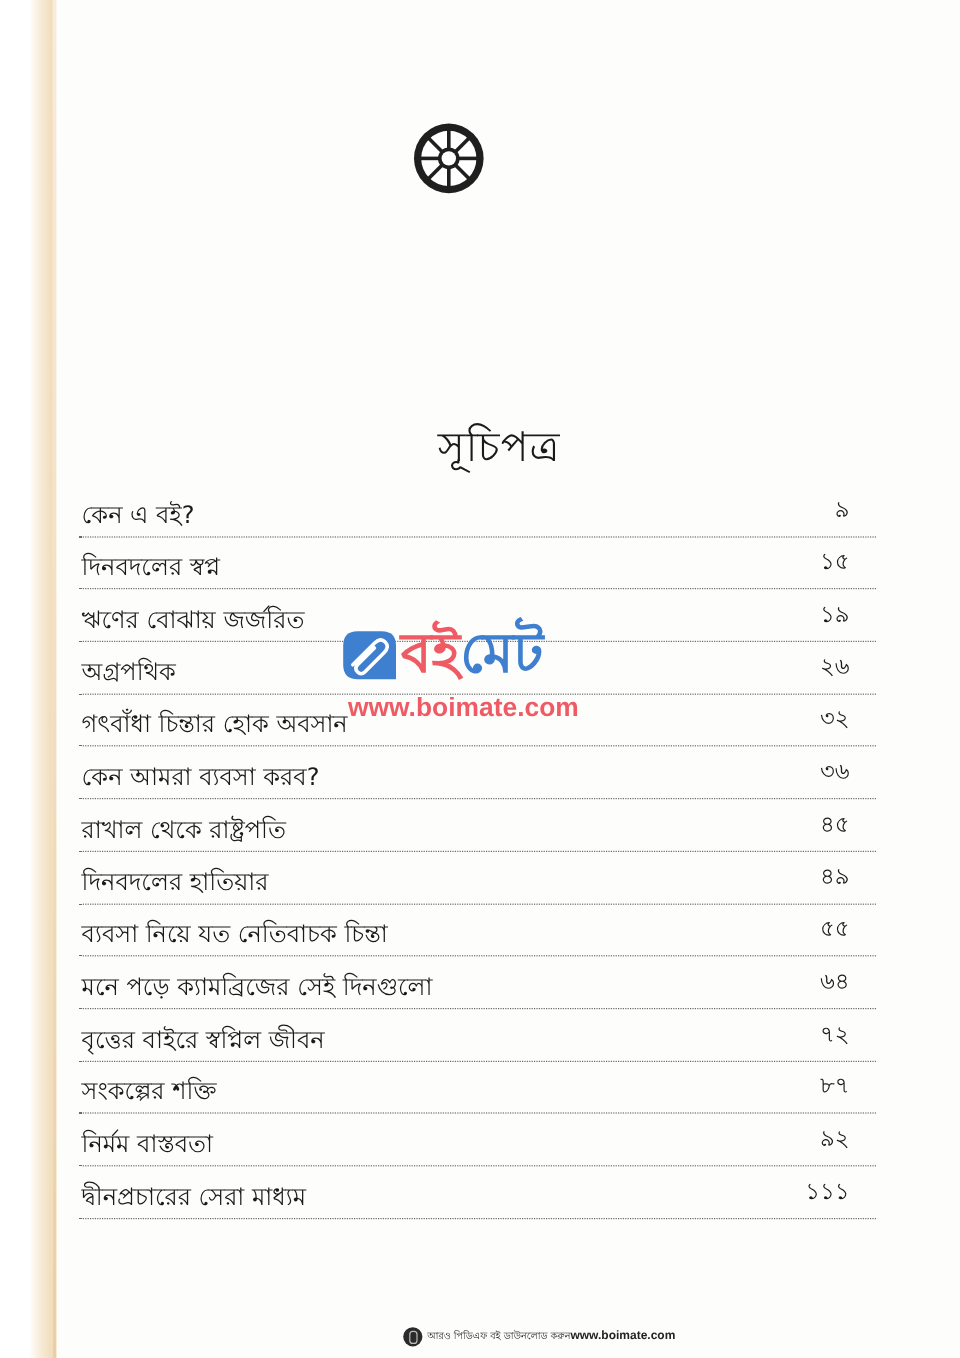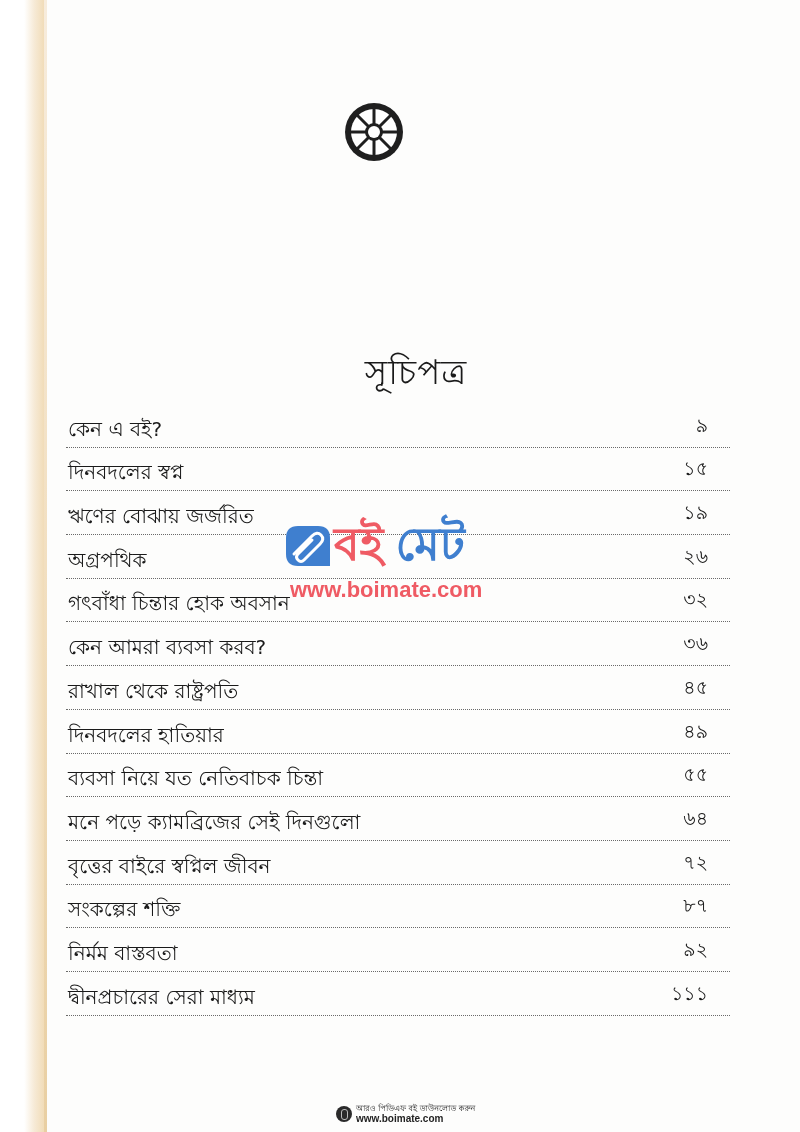--- a/index.html
+++ b/index.html
@@ -96,21 +96,21 @@
     .wm-text {
       position: absolute;
       left: 50px;
       top: -4px;
       font-size: 46px;
       font-weight: bold;
       line-height: 60px;
       white-space: nowrap;
     }
     .wm-red { color: #ef5b64; font-family: Liberation Serif, serif; }
-    .wm-blue { color: #3f7fcf; margin-left: 12px; }
+    .wm-blue { color: #3f7fcf; }
     .wm-url {
       position: absolute;
       left: 6px;
       top: 60px;
       font-family: "Liberation Sans", sans-serif;
       font-weight: bold;
       font-size: 22px;
       color: #ef5b64;
       line-height: 24px;
       white-space: nowrap;
@@ -136,21 +136,20 @@
       position: absolute;
       left: 5px;
       top: 3px;
       width: 5px;
       height: 9px;
       border: 1.5px solid #bbb;
       border-radius: 3px;
     }
     .footer-text {
       display: flex;
-      flex-direction: column;
       line-height: 10px;
     }
     .footer-line1 {
       font-size: 8px;
       color: #222;
     }
     .footer-line2 {
       font-family: "Liberation Sans", sans-serif;
       font-weight: bold;
       font-size: 10px;

